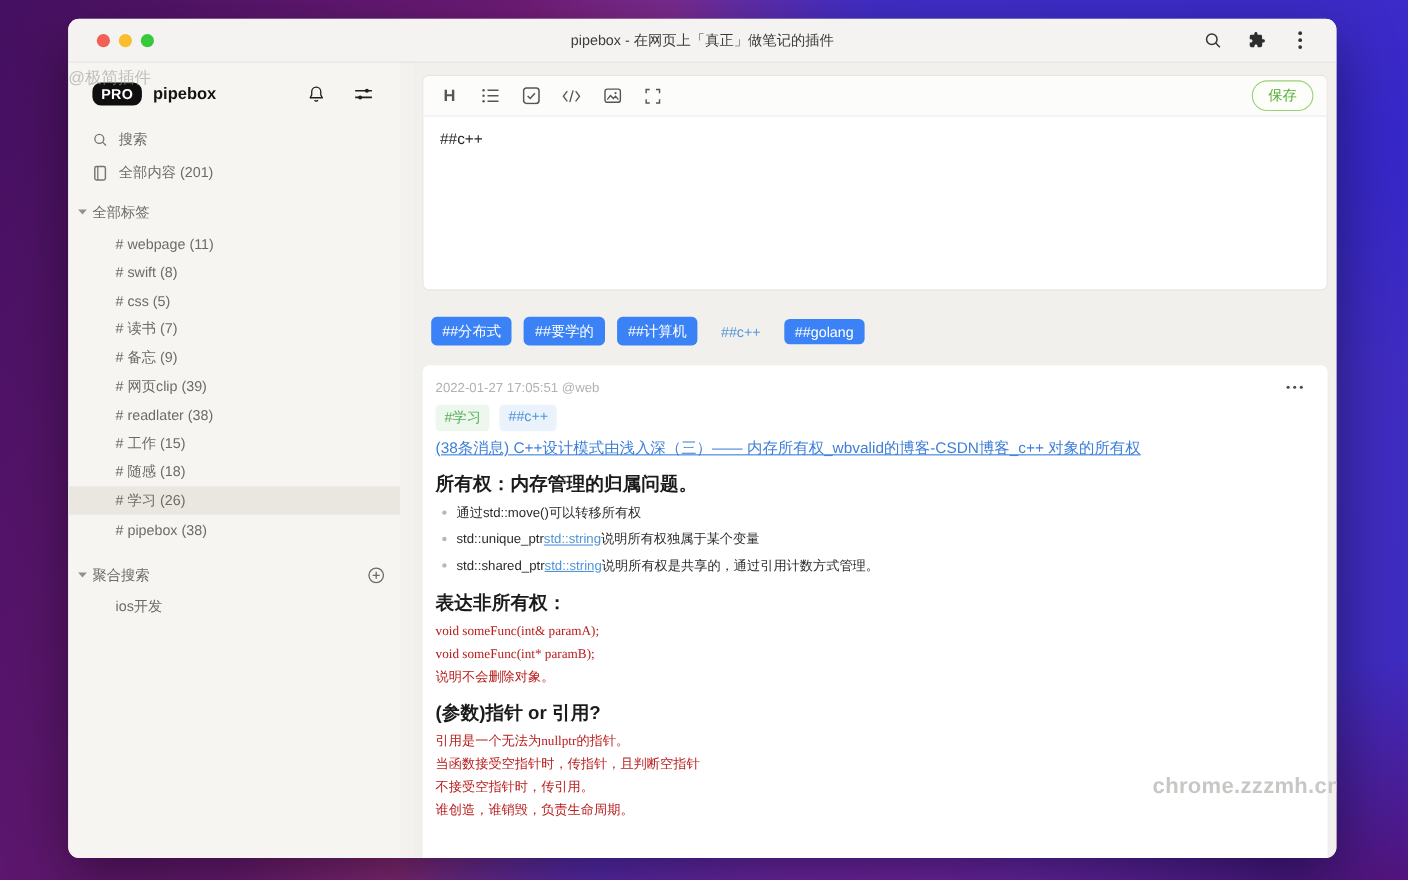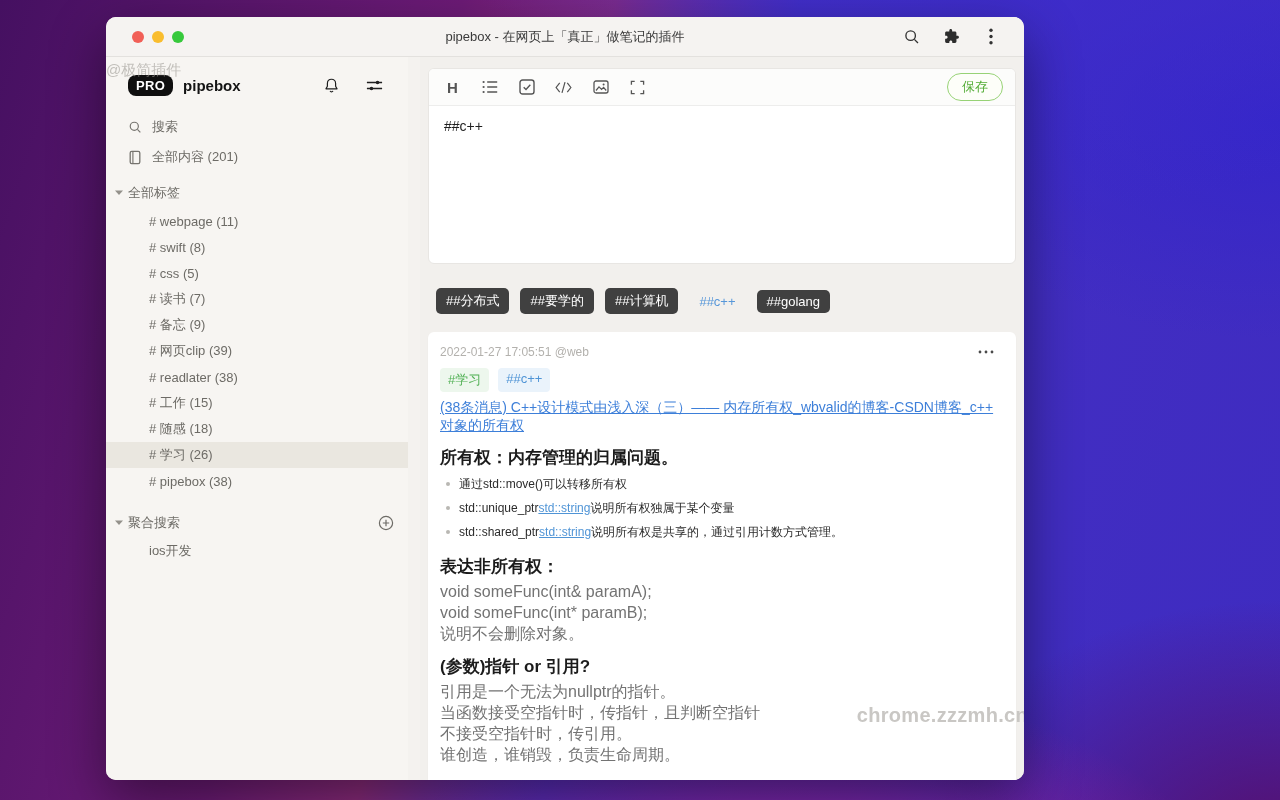--- a/index.html
+++ b/index.html
@@ -8,24 +8,24 @@
     font-family: "Liberation Sans", sans-serif;
     position: relative;
     background:
       radial-gradient(900px 500px at 78% -10%, #3d2ccc 0%, rgba(61,44,204,0) 60%),
       radial-gradient(700px 400px at 100% 15%, #3526c9 0%, rgba(53,38,201,0) 55%),
       radial-gradient(800px 430px at 62% 115%, #b01e94 0%, rgba(176,30,148,0) 55%),
       radial-gradient(600px 400px at 100% 105%, #55106e 0%, rgba(85,16,110,0) 60%),
       linear-gradient(108deg, #451061 0%, #6d1b77 30%, #8c2b7d 40%, #4530c4 52%, #3e2bc0 100%);
   }
   .window {
-    position:absolute; left:62px; top:17px; width:918px; height:763px;
+    position:absolute; left:62px; top:17px; width:1153px; height:763px;
     background:#f4f2ef; border-radius:10px; overflow:hidden;
     box-shadow:0 20px 55px rgba(0,0,0,.45);
-    display:flex; flex-direction:column;margin-left:44px;
+    display:flex; flex-direction:column;
   }
   
   .titlebar { flex:0 0 40px; display:flex; align-items:center; background:#f5f3f1; border-bottom:1px solid #e3e1de; position:relative; }
   .lights { display:flex; gap:8px; padding-left:26px; z-index:2; }
   .light { width:12px; height:12px; border-radius:50%; }
   .light.red { background:#f15f57; } .light.yellow { background:#f9bd2e; } .light.green { background:#37c93c; }
   .win-title { position:absolute; left:0; right:0; text-align:center; font-size:13px; color:#3b3b3b; }
   .tb-icons { margin-left:auto; display:flex; gap:22px; padding-right:24px; align-items:center; z-index:2; }
   .tb-icon { display:flex; align-items:center; justify-content:center; width:18px; height:18px; }
 
@@ -52,37 +52,37 @@
 
   
   .main { flex:1; min-width:0; background:#f2f0ed; display:flex; flex-direction:column; padding:0 8px; position:relative; }
   .editor-card { margin-top:11px; flex:0 0 196px; background:#fff; border:1px solid #e8e6e3; border-radius:6px; display:flex; flex-direction:column; overflow:hidden; }
   .editor-toolbar { flex:0 0 37px; border-bottom:1px solid #ededec; background:#fcfcfb; display:flex; align-items:center; padding:0 12px 0 15px; }
   .tool-icon { width:17px; height:17px; margin-right:20px; display:flex; align-items:center; justify-content:center; color:#555; cursor:pointer; }
   .save-btn { margin-left:auto; border:1px solid #97d276; color:#53ad36; background:#fdfef9; border-radius:14px; font-size:13px; padding:4px 14px; cursor:pointer; font-family:inherit; }
   .editor-body { flex:1; padding:12px 15px; font-size:14px; color:#1f1f1f; }
 
   .filter-row { display:flex; gap:11px; margin-top:24px; align-items:center; padding-left:8px; }
-  .pill { background:#404040; color:#fff; font-size:13px; padding:4px 10px; border-radius:5px; cursor:pointer; }
+  .pill { background:#3b82f6; color:#fff; font-size:13px; padding:4px 10px; border-radius:5px; cursor:pointer; }
   .pill.selected { background:transparent; color:#5797d9; }
 
   .note-card { margin-top:18px; flex:1; background:#fff; border-radius:6px 6px 0 0; padding:13px 18px 0 12px; overflow:hidden; box-shadow:0 1px 2px rgba(0,0,0,.04); }
   .note-head { display:flex; align-items:center; }
   .note-time { color:#b3b1ad; font-size:12px; }
   .note-menu { margin-left:auto; display:flex; margin-right:4px; cursor:pointer; }
   .note-tags { margin-top:9px; display:flex; gap:9px; }
   .note-tag { font-size:13px; padding:3px 8px; border-radius:4px; cursor:pointer; }
   .note-tag.green { color:#53b156; background:#edf7ed; }
   .note-tag.blue  { color:#4f94d6; background:#eaf3fb; }
   .note-link { display:block; margin-top:7px; font-size:14px; color:#3d7fd9; text-decoration:underline; cursor:pointer; }
   .note-body h3 { font-size:17px; color:#1b1b1b; margin:11px 0 3px; font-weight:bold; }
   .note-bullets { list-style:none; margin-top:2px; padding-left:19px; }
   .note-bullets li { position:relative; font-size:12px; line-height:24px; color:#2b2b2b; }
   .note-bullets li::before { content:""; position:absolute; left:-13px; top:10px; width:4px; height:4px; border-radius:50%; background:#b9b7b3; }
-  .note-line { font-size:16px; line-height:21px; color:#737373; }
+  .note-line { font-size:12px; line-height:21px; color:#b91c1c;font-family:Liberation Serif, serif; }
   .inline-link { color:#4f94d6; text-decoration:underline; cursor:pointer; }
 
   .wm-bottom { position:absolute; right:-4px; bottom:53px; font-size:20px; font-weight:bold; color:#c9c7c4; letter-spacing:.3px; pointer-events:none; z-index:5; }
 </style>
 </head>
 <body>
 
 <div class="window">
 
   <div class="titlebar">

